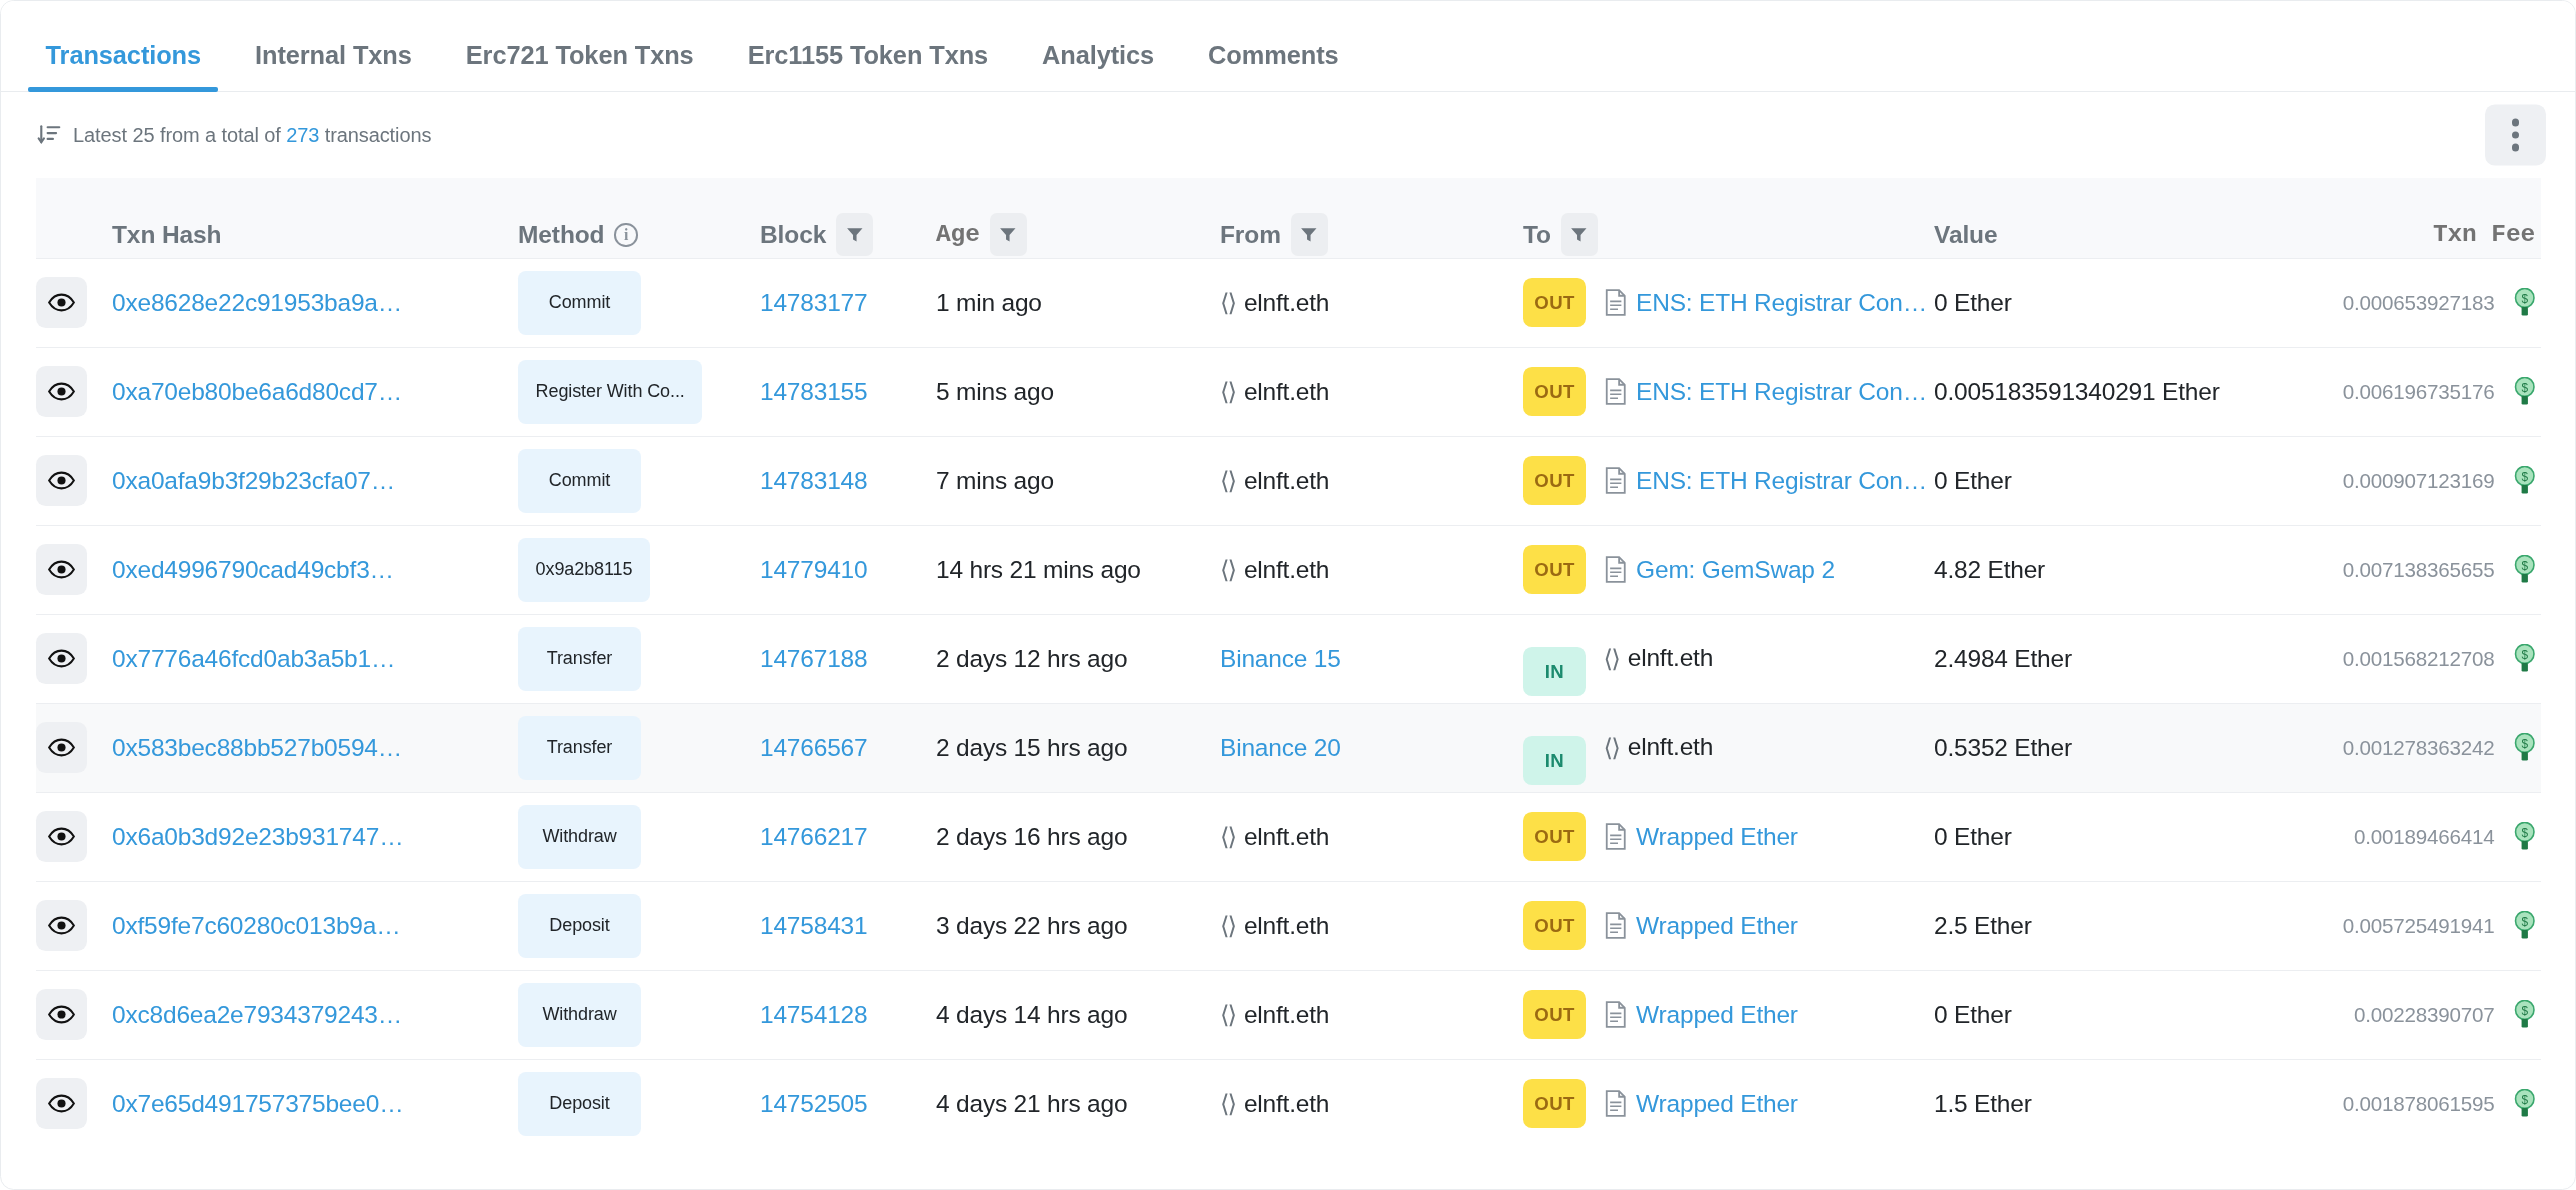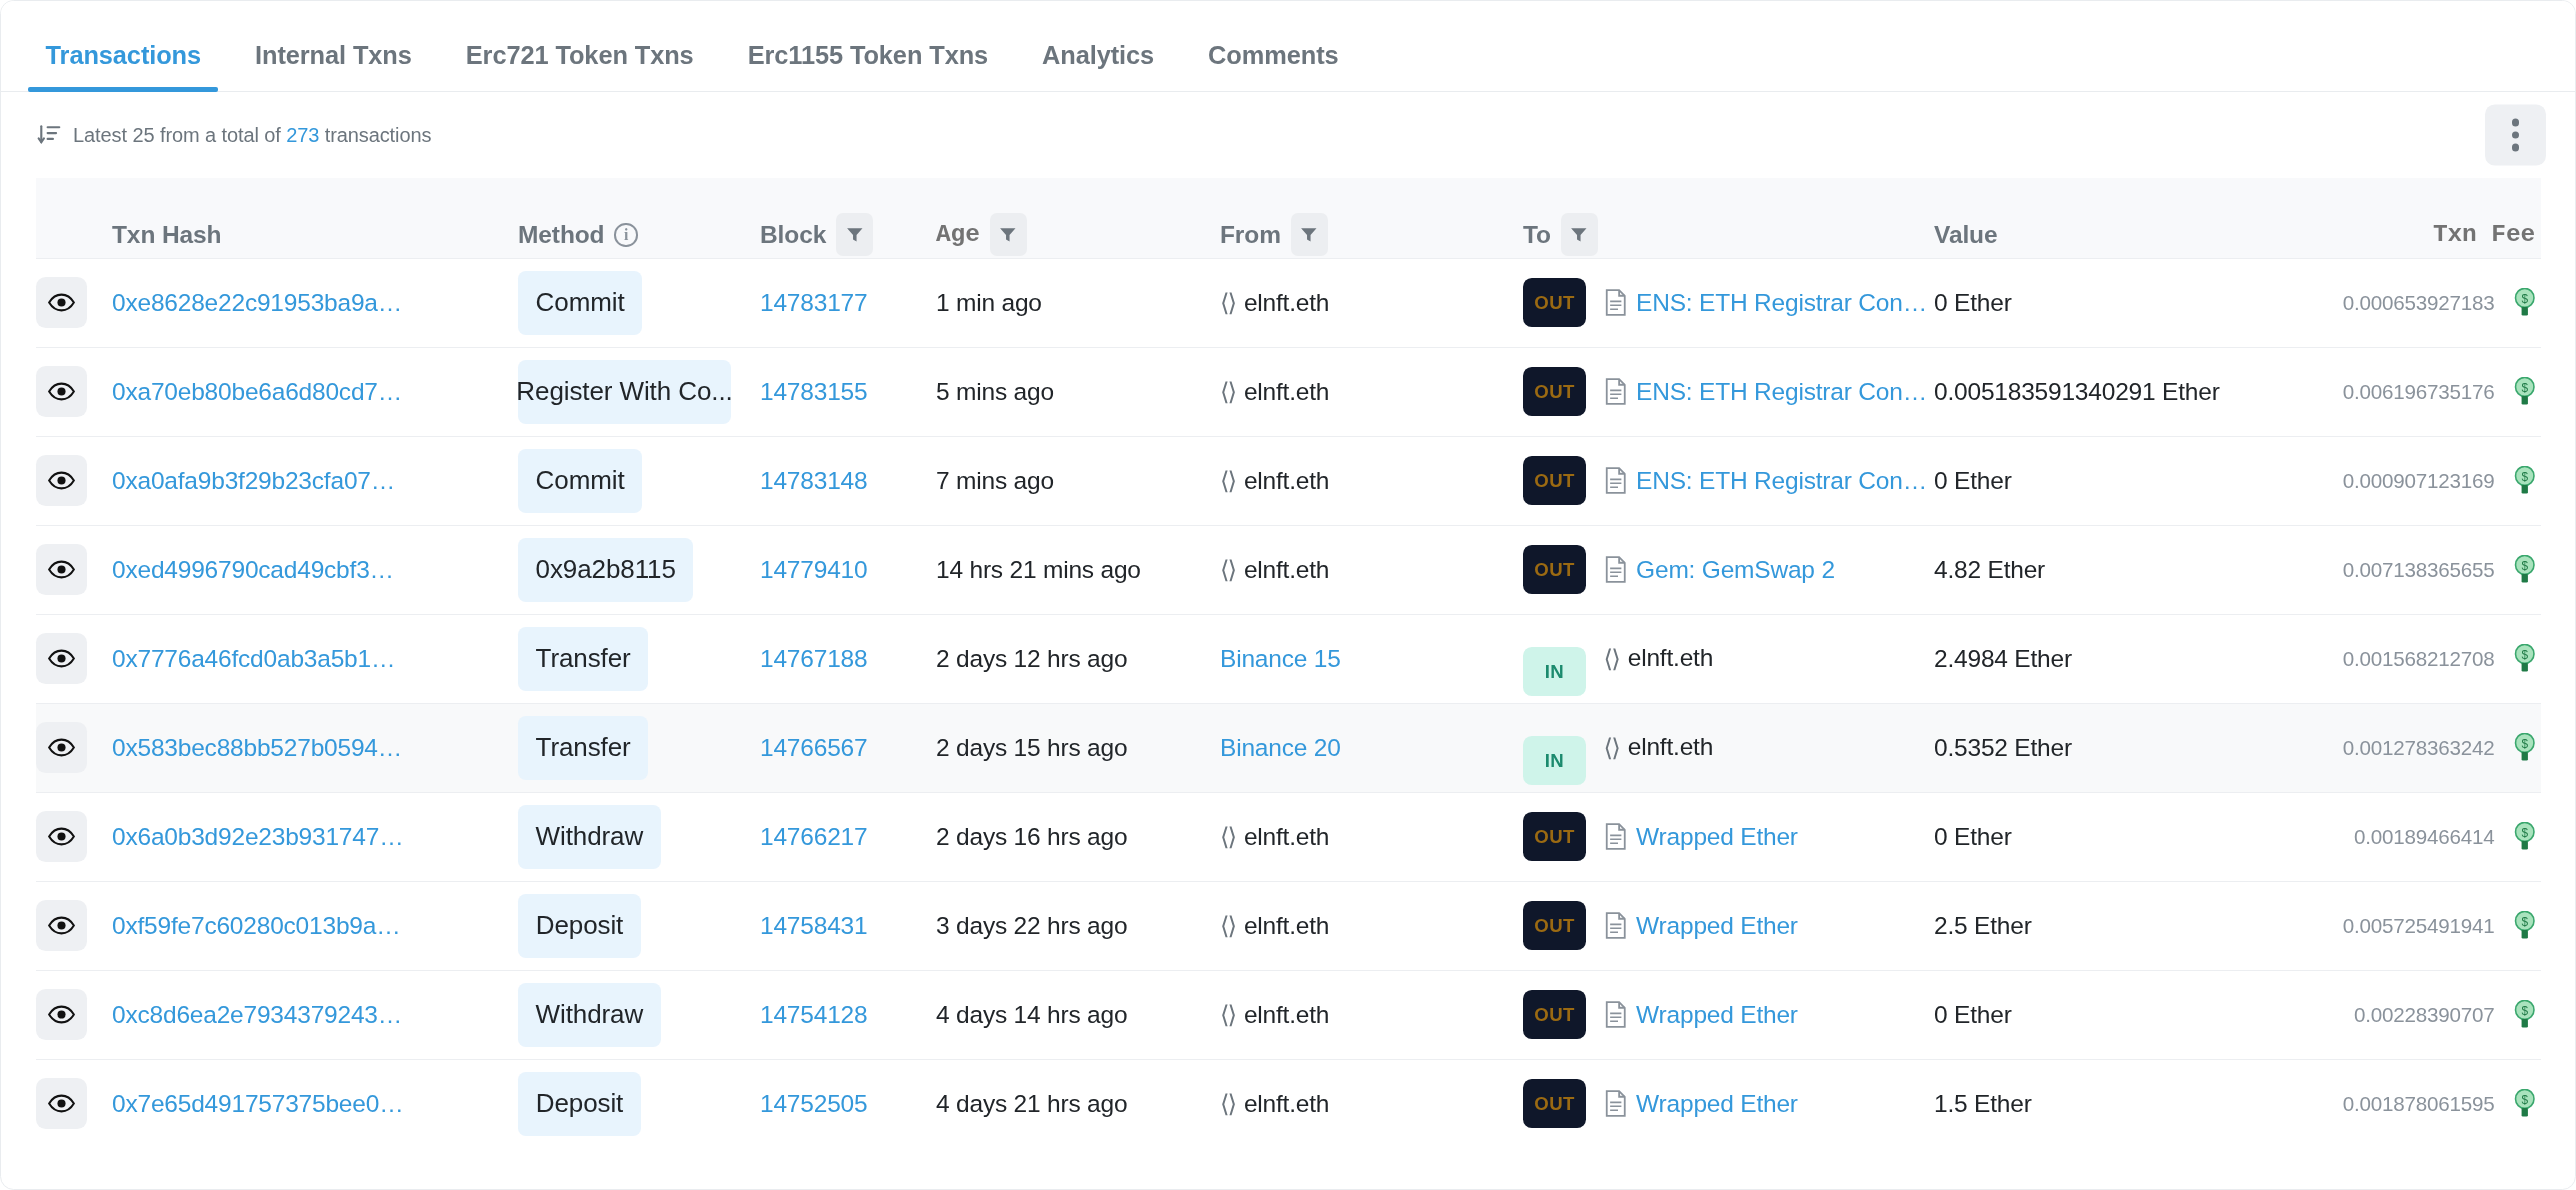--- a/index.html
+++ b/index.html
@@ -181,38 +181,38 @@
   .method-pill {
     display: inline-flex;
     align-items: center;
     justify-content: center;
     min-width: 123px;
     max-width: 213px;
     height: 64px;
     padding: 0 17.6px;
     background: #e8f4fd;
     border-radius: 7.8px;
-    font-size: 26px;
+    font-size: 18px;
     color: #212529;
     letter-spacing: -0.1px;
     cursor: pointer;
     overflow: hidden;
   }
 
   .dir-pill {
     display: inline-flex;
     align-items: center;
     justify-content: center;
     width: 63px; height: 49px;
     border-radius: 8.8px;
     font-size: 18.6px;
     font-weight: 700;
     letter-spacing: 0.4px;
   }
-  .dir-out { background: #0f172a; color: #9b6a12; }
+  .dir-out { background: #fde047; color: #9b6a12; }
   .dir-in  { background: #cff4ea; color: #1c8a6e; margin-top: 26px; }
 
   .addr-cell { display: flex; align-items: center; gap: 8.8px; }
   .code-icon {
     font-size: 24.5px;
     color: #6c757d;
     font-family: "Liberation Sans", sans-serif;
     letter-spacing: -2px;
     flex: 0 0 auto;
   }

